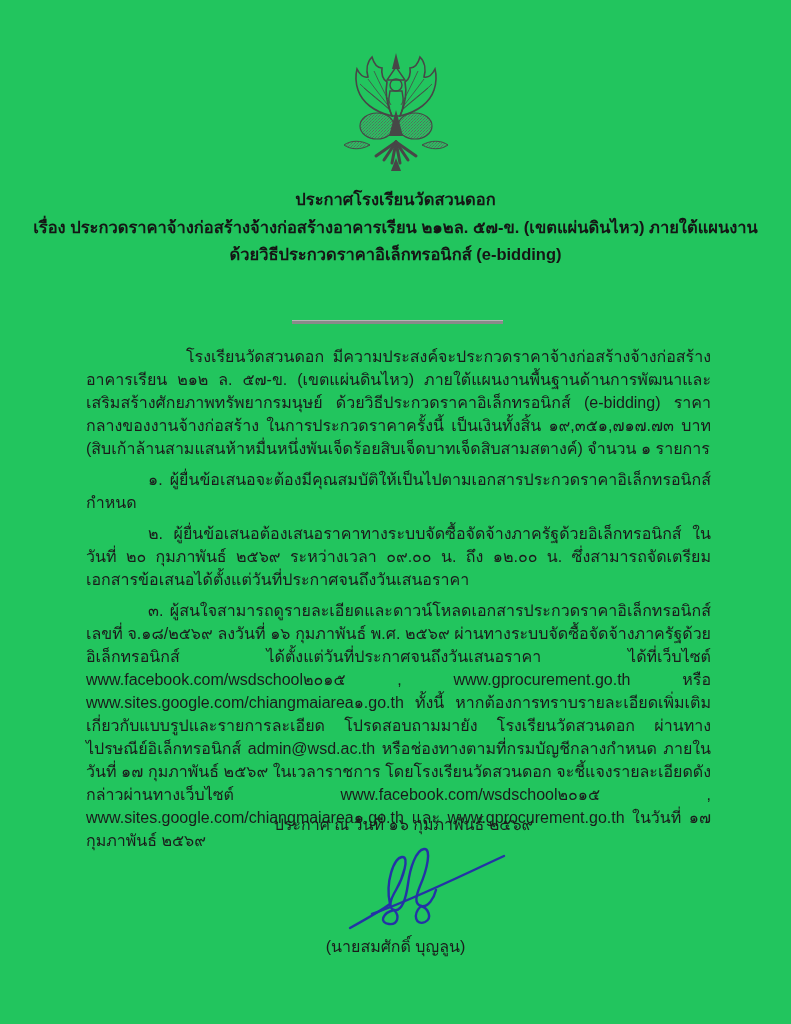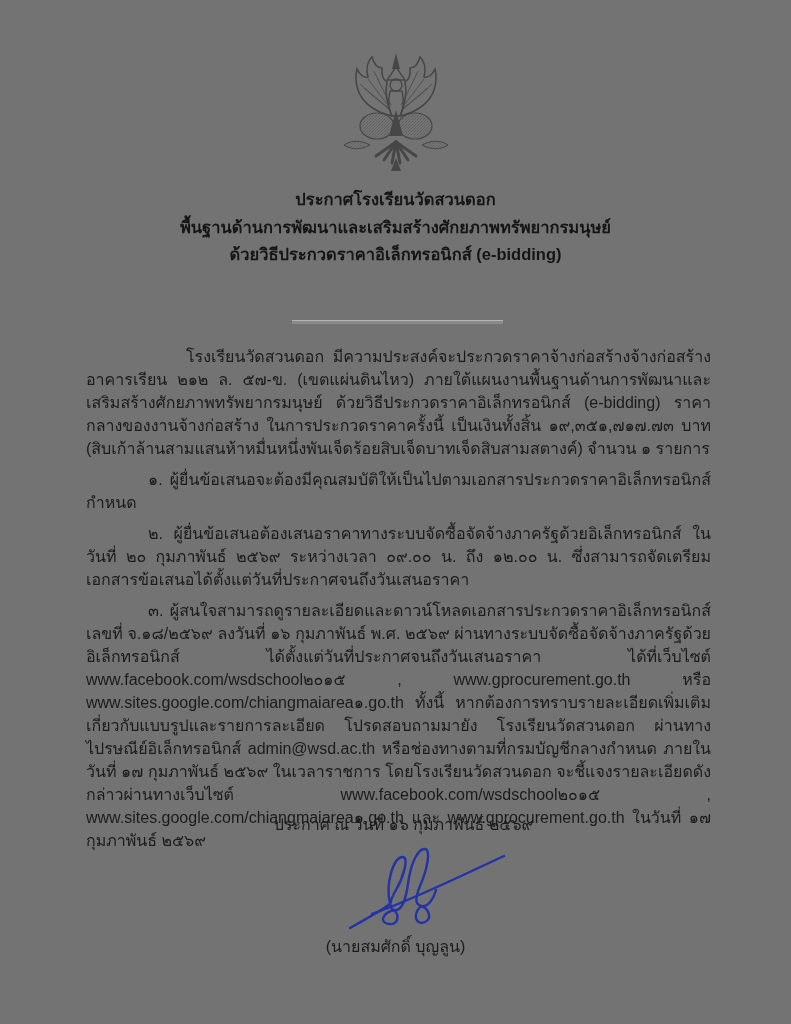--- a/index.html
+++ b/index.html
@@ -1,17 +1,17 @@
 <!DOCTYPE html>
 <html><head>
 <meta charset="utf-8">
 <style>
   html,body{margin:0;padding:0;background:#ffffff;}
   .page{
-    position:relative;width:791px;height:1024px;background:#737373;overflow:hidden;
+    position:relative;width:791px;height:1024px;background:#22c55e;overflow:hidden;
     font-family:"Liberation Sans","DejaVu Sans",sans-serif;color:#1b1b1b;
   }
   .emblem{position:absolute;top:50px;left:334px;width:124px;height:128px;}
   .title-block{
     position:absolute;top:186px;left:30px;right:30px;text-align:center;
     font-weight:700;font-size:16.5px;line-height:27.5px;color:#151515;
   }
   .divider{position:absolute;top:320px;left:292px;width:211px;height:3px;background:#8a8a8a;border-top:1px solid #b5b5b5;}
   .content{
     position:absolute;top:337px;left:78px;width:641px;
@@ -72,21 +72,21 @@
         <path d="M62,92 L66,113"></path>
           <path d="M62,92 L74,110"></path>
           <path d="M62,92 L82,106"></path>
       </g>
       <path d="M62,108 L57,121 L67,121 Z" fill="#474747"></path>
     </svg>
   </div>
 
   <div class="title-block">
     <div>ประกาศโรงเรียนวัดสวนดอก</div>
-    <div>พื้นฐานด้านการพัฒนาและเสริมสร้างศักยภาพทรัพยากรมนุษย์</div>
+    <div>เรื่อง ประกวดราคาจ้างก่อสร้างจ้างก่อสร้างอาคารเรียน ๒๑๒ล. ๕๗-ข. (เขตแผ่นดินไหว) ภายใต้แผนงาน</div>
     <div>ด้วยวิธีประกวดราคาอิเล็กทรอนิกส์ (e-bidding)</div>
   </div>
 
   <div class="divider"></div>
 
   <div class="content">
     <p class="indent-lg">โรงเรียนวัดสวนดอก มีความประสงค์จะประกวดราคาจ้างก่อสร้างจ้างก่อสร้างอาคารเรียน ๒๑๒ ล. ๕๗-ข. (เขตแผ่นดินไหว) ภายใต้แผนงานพื้นฐานด้านการพัฒนาและเสริมสร้างศักยภาพทรัพยากรมนุษย์ ด้วยวิธีประกวดราคาอิเล็กทรอนิกส์ (e-bidding) ราคากลางของงานจ้างก่อสร้าง ในการประกวดราคาครั้งนี้ เป็นเงินทั้งสิ้น ๑๙,๓๕๑,๗๑๗.๗๓  บาท (สิบเก้าล้านสามแสนห้าหมื่นหนึ่งพันเจ็ดร้อยสิบเจ็ดบาทเจ็ดสิบสามสตางค์)  จำนวน ๑ รายการ</p>
     <p class="indent-sm">๑. ผู้ยื่นข้อเสนอจะต้องมีคุณสมบัติให้เป็นไปตามเอกสารประกวดราคาอิเล็กทรอนิกส์กำหนด</p>
     <p class="indent-sm">๒. ผู้ยื่นข้อเสนอต้องเสนอราคาทางระบบจัดซื้อจัดจ้างภาครัฐด้วยอิเล็กทรอนิกส์ ในวันที่ ๒๐ กุมภาพันธ์ ๒๕๖๙ ระหว่างเวลา ๐๙.๐๐ น. ถึง ๑๒.๐๐ น. ซึ่งสามารถจัดเตรียมเอกสารข้อเสนอได้ตั้งแต่วันที่ประกาศจนถึงวันเสนอราคา</p>
     <p class="indent-sm">๓. ผู้สนใจสามารถดูรายละเอียดและดาวน์โหลดเอกสารประกวดราคาอิเล็กทรอนิกส์เลขที่ จ.๑๘/๒๕๖๙ ลงวันที่ ๑๖ กุมภาพันธ์ พ.ศ. ๒๕๖๙ ผ่านทางระบบจัดซื้อจัดจ้างภาครัฐด้วยอิเล็กทรอนิกส์ ได้ตั้งแต่วันที่ประกาศจนถึงวันเสนอราคา ได้ที่เว็บไซต์ www.facebook.com/wsdschool๒๐๑๕ , www.gprocurement.go.th หรือ www.sites.google.com/chiangmaiarea๑.go.th  ทั้งนี้ หากต้องการทราบรายละเอียดเพิ่มเติมเกี่ยวกับแบบรูปและรายการละเอียด โปรดสอบถามมายัง โรงเรียนวัดสวนดอก ผ่านทางไปรษณีย์อิเล็กทรอนิกส์ admin@wsd.ac.th หรือช่องทางตามที่กรมบัญชีกลางกำหนด ภายในวันที่ ๑๗ กุมภาพันธ์ ๒๕๖๙ ในเวลาราชการ โดยโรงเรียนวัดสวนดอก จะชี้แจงรายละเอียดดังกล่าวผ่านทางเว็บไซต์ www.facebook.com/wsdschool๒๐๑๕ , www.sites.google.com/chiangmaiarea๑.go.th และ  www.gprocurement.go.th ในวันที่ ๑๗ กุมภาพันธ์ ๒๕๖๙</p>

